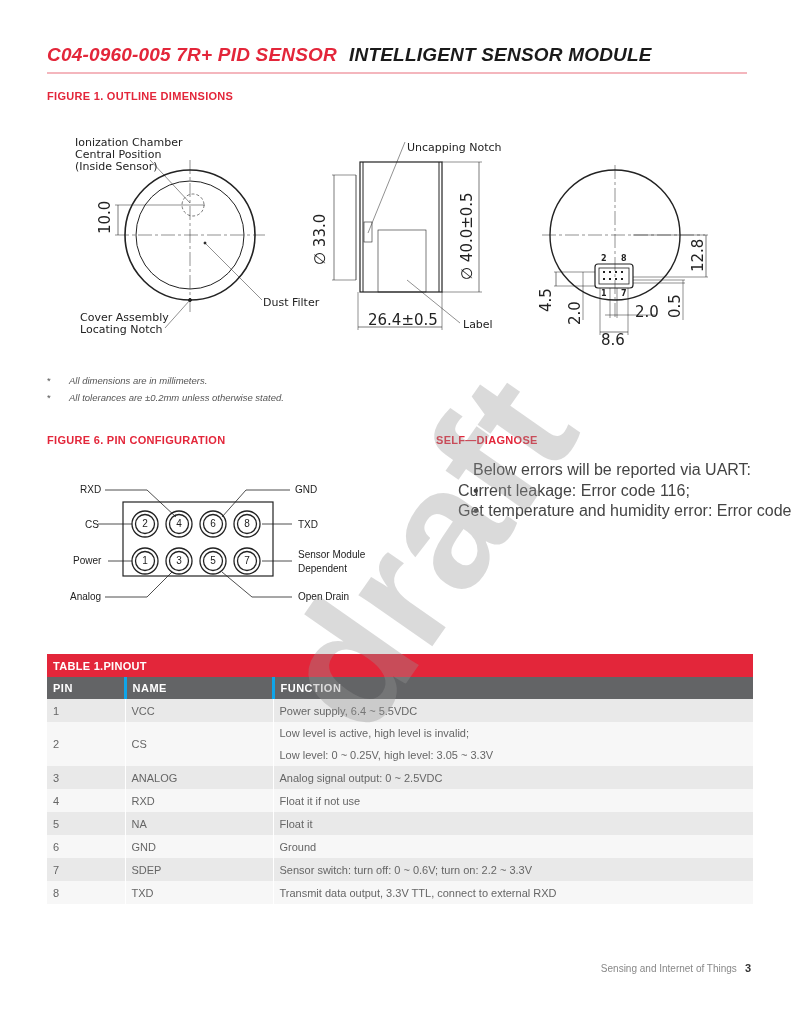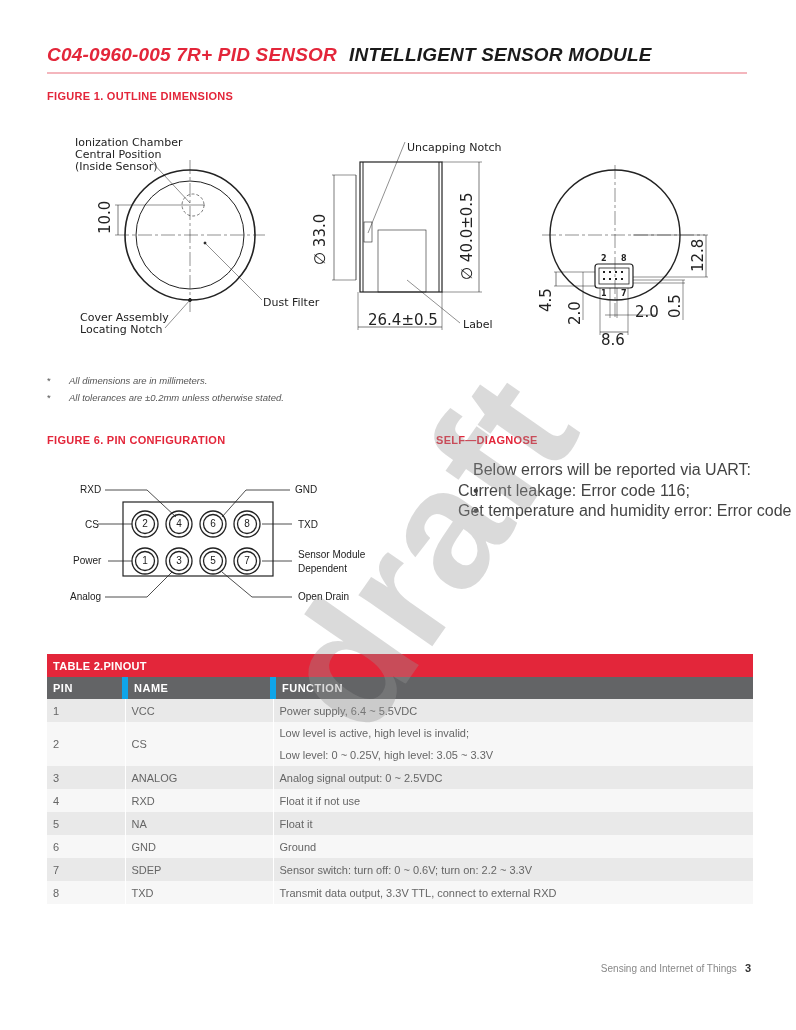--- a/index.html
+++ b/index.html
@@ -12,21 +12,21 @@
   .rule { left: 47px; top: 72px; width: 700px; height: 2px; background: #f4b6bd; }
   .sec { font-size: 11px; font-weight: bold; color: #e3263a; letter-spacing: 0.3px; }
   .note { font-size: 9.5px; font-style: italic; color: #555; }
   .note .star { position: absolute; left: 0; font-style: normal; }
   .note .txt { position: absolute; left: 22px; white-space: nowrap; text-align: center; }
   .diag-text { font-family: "DejaVu Sans", sans-serif; fill: #222; }
   .pin-text { font-family: "Liberation Sans", sans-serif; font-size: 10px; fill: #222; }
   .body-text { font-size: 16px; color: #444; white-space: nowrap; padding-left: 37px; }
   table.pinout { position: absolute; left: 47px; top: 654px; width: 706px; border-collapse: collapse; font-size: 11px; }
   table.pinout .cap { background: #e3263a; color: #fff; font-weight: bold; height: 23px; padding: 0 6px; text-align: left; font-size: 11px; letter-spacing: 0.3px; }
-  table.pinout th.col { background: #636466; color: #fff; font-weight: bold; height: 22px; padding: 0 6px; text-align: left; letter-spacing: 0.5px; border-left: 6px solid #0ea5e9; }
+  table.pinout th.col { background: #636466; color: #fff; font-weight: bold; height: 22px; padding: 0 6px; text-align: left; letter-spacing: 0.5px; border-left: 3px solid #0ea5e9; }
   table.pinout th.col:first-child { border-left: none; }
   table.pinout td { padding: 0 6px; color: #666; height: 23px; border-left: 1px solid #fff; }
   table.pinout td:first-child { border-left: none; }
   table.pinout tr.odd td { background: #e9e9e9; }
   table.pinout tr.even td { background: #f7f7f7; }
   table.pinout td .line { line-height: 22px; display: block; }
   .footer { right: 45px; top: 962px; font-size: 10px; color: #888; white-space: nowrap; }
   .footer b { color: #333; margin-left: 8px; font-size: 11px; }
   .watermark { left: 245px; top: 470px; font-size: 170px; font-weight: bold; color: rgba(150,150,150,0.35);
                transform: rotate(-55deg); transform-origin: center; white-space: nowrap; pointer-events: none;
@@ -223,21 +223,21 @@
 </div>
 
 <table class="pinout">
   <colgroup>
       <col style="width:78px">
       <col style="width:148px">
       <col>
     </colgroup>
   <thead>
     <tr>
-        <th class="cap" colspan="3">TABLE 2.PINOUT</th>
+        <th class="cap" colspan="3">TABLE 1.PINOUT</th>
       </tr>
     <tr>
       <th class="col">PIN</th>
       <th class="col">NAME</th>
       <th class="col">FUNCTION</th>
     </tr>
   </thead>
   <tbody id="tbody">
       <tr class="odd">
         <td>1</td>

